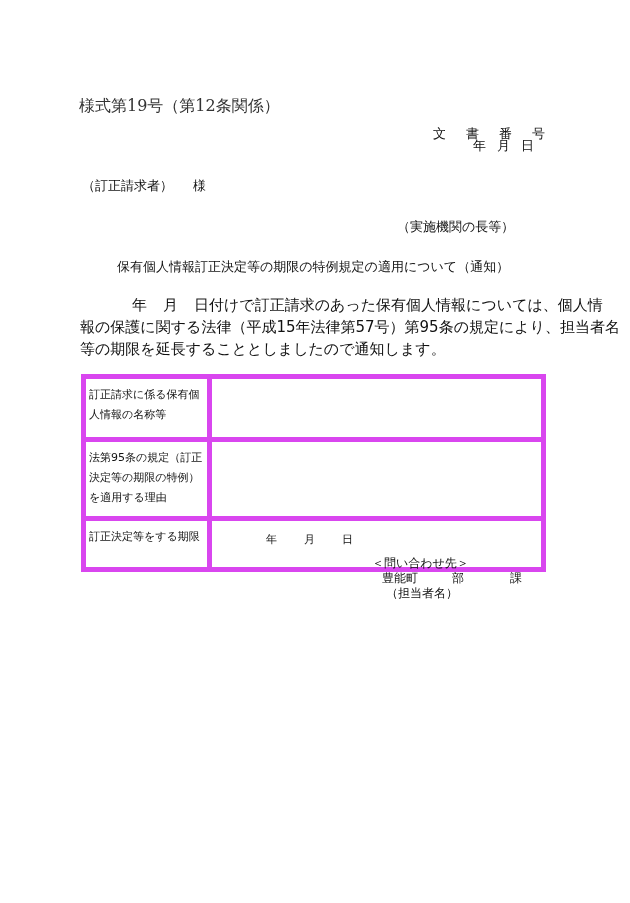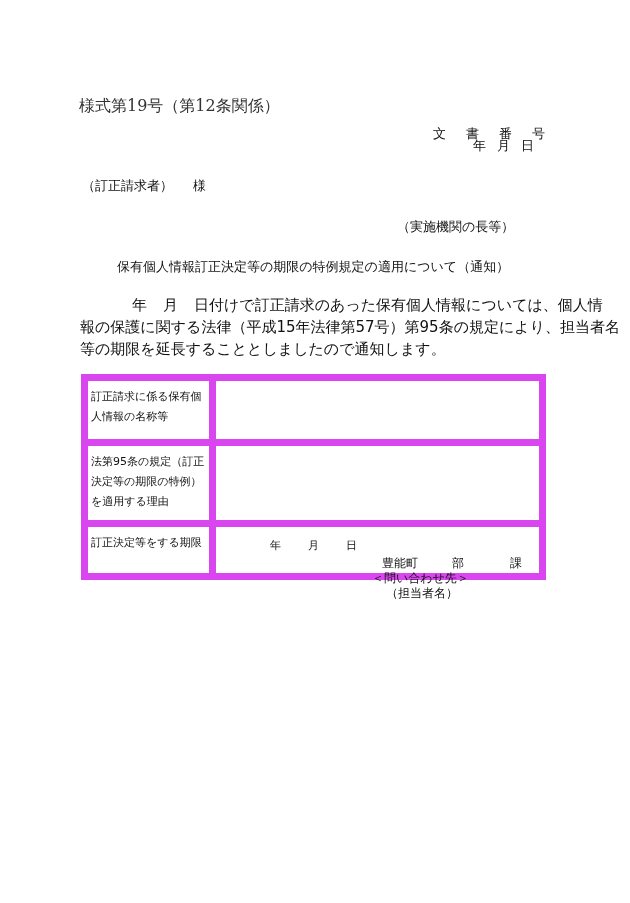--- a/index.html
+++ b/index.html
@@ -61,21 +61,21 @@
     .gap-d { display: inline-block; width: 16px; }
 
     table.info {
       position: absolute;
       left: 81px; top: 374px;
       width: 465px;
       border-collapse: collapse;
       font-size: 11px;
     }
     table.info td {
-      border: 7px solid #d946ef;
+      border: 5px solid #d946ef;
       vertical-align: top;
       padding: 0;
       margin-left: 20px;
     }
     table.info td.label {
       width: 115px;
       padding: 6px 3px 0 3px;
       line-height: 20px;
       white-space: normal;
     }
@@ -145,16 +145,16 @@
   <tr class="row3">
     <td class="label">訂正決定等をする期限</td>
     <td class="value">
       <span class="deadline"><span>年</span><span>月</span><span>日</span></span>
     </td>
   </tr>
 </tbody>
   </table>
 
 <div class="abs contact">
+  <span class="line">＜問い合わせ先＞</span>
   <span class="line"><span class="c-town">豊能町</span><span class="c-bu">部</span><span>課</span></span>
-  <span class="line">＜問い合わせ先＞</span>
   <span class="line c-sub">（担当者名）</span>
 </div>
 
 </body></html>

